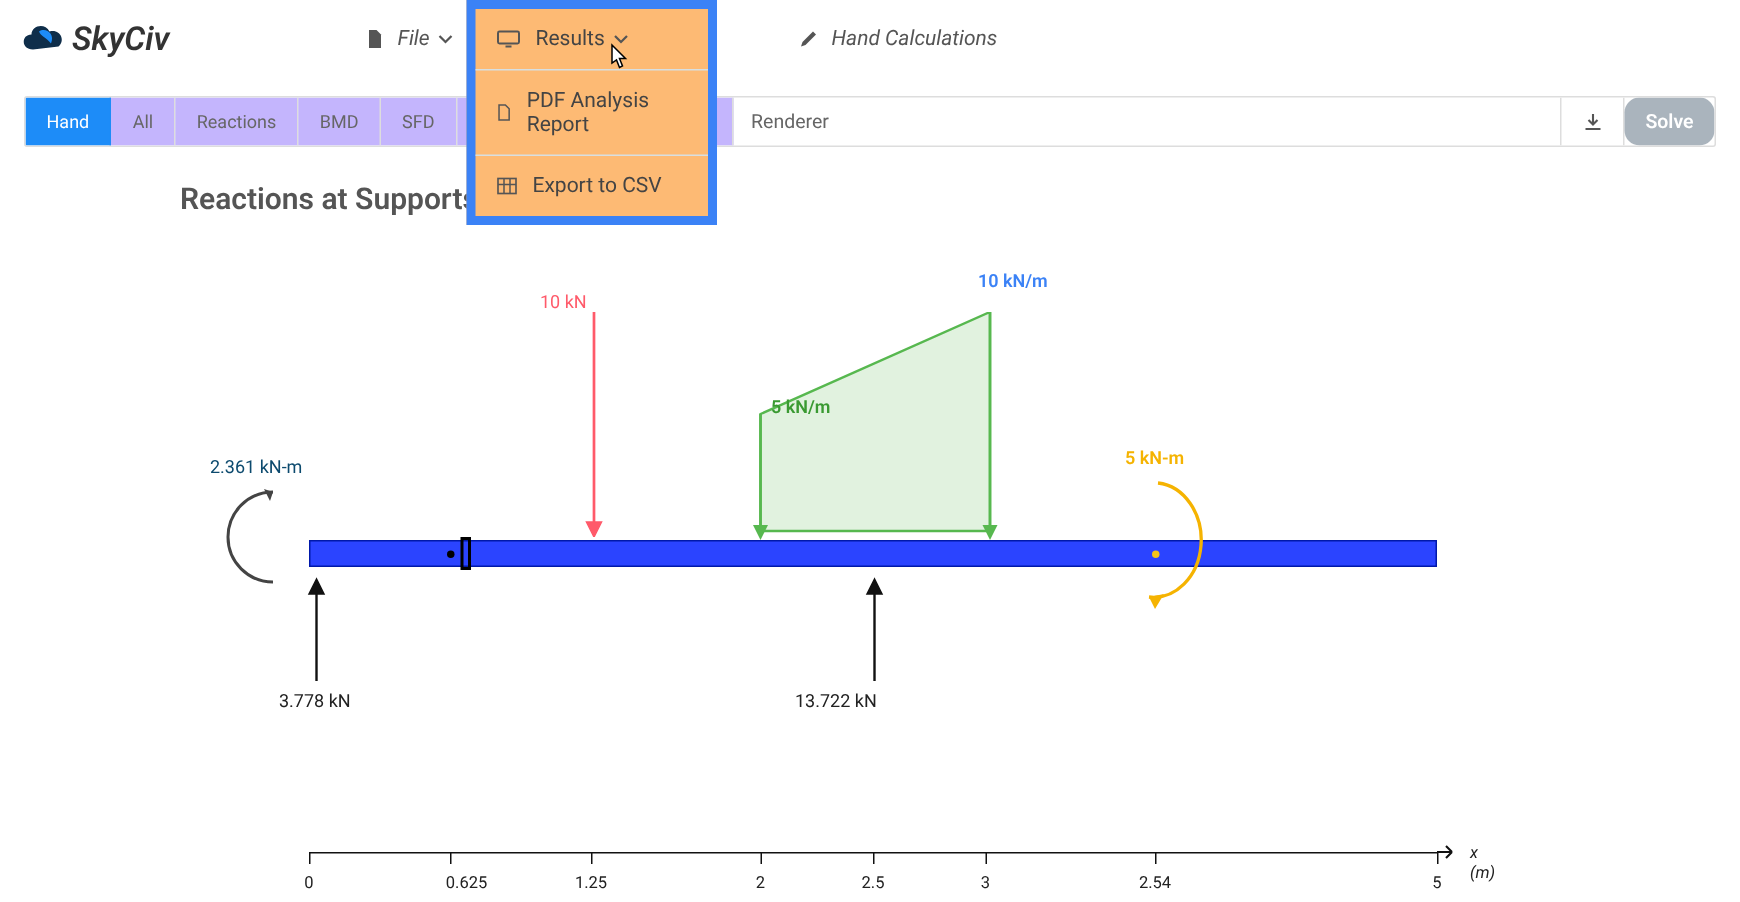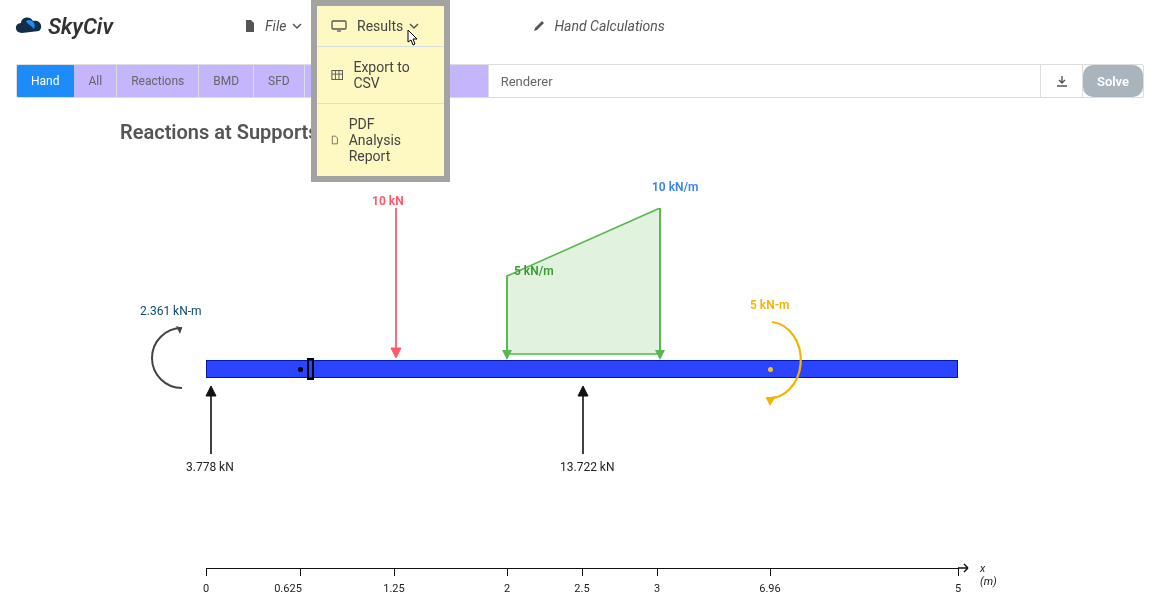--- a/index.html
+++ b/index.html
@@ -3,21 +3,21 @@
 <meta charset="utf-8">
 <style>
   * { box-sizing: border-box; }
   body { margin: 0; font-family: -apple-system, BlinkMacSystemFont, "Segoe UI", Roboto, "Helvetica Neue", Arial, sans-serif; font-size: 13px; color: #333; background: #fff; }
   .topbar { height: 52px; display: flex; align-items: center; padding: 0 12px; position: relative; font-style: italic; }
   .logo { display: flex; align-items: center; font-size: 22px; font-weight: 600; color: #333; margin-right: 110px; }
   .logo svg { margin-right: 2px; }
   .menu-item { display: inline-flex; align-items: center; padding: 8px 14px; margin: 0 6px; font-size: 14px; color: #555; cursor: pointer; border-radius: 2px; }
   .menu-item svg.ic { margin-right: 8px; }
   .chev { margin-left: 6px; }
-  .results-box { position: absolute; left: 311px; top: 0; width: 139px; border: 6px solid #a3a3a3; background: #fef9c3; z-index: 40; }
+  .results-box { position: absolute; left: 311px; top: 0; width: 167px; border: 6px solid #3b82f6; background: #fdba74; z-index: 40; }
   .results-head { display: flex; align-items: center; padding: 12px 14px; color: #444; font-size: 14px; position: relative; cursor: pointer; }
   .results-head svg.ic { margin-right: 10px; }
   .dd-line { display: flex; align-items: center; padding: 12px 14px; color: #444; font-size: 14px; border-top: 1px solid #d8dfe1; cursor: pointer; }
   .dd-line svg.ic { margin-right: 10px; }
   .cursor-icon { position: absolute; left: 402px; top: 28px; z-index: 60; pointer-events: none; }
   .subnav { height: 34px; display: flex; align-items: stretch; margin: 12px 16px 0 16px; border: 1px solid #ddd; border-radius: 2px; overflow: hidden; }
   .tab { display: flex; align-items: center; justify-content: center; padding: 0 14px; font-size: 12px; color: #666; border-right: 1px solid #ddd; cursor: pointer; background: #c4b5fd; }
   .tab.active { background: #1d8cf8; color: #fff; border-right-color: #1d8cf8; }
   .renderer-cell { flex: 1; display: flex; align-items: center; padding: 0 12px; color: #666; border-right: 1px solid #ddd; }
   .dl-cell { width: 42px; display: flex; align-items: center; justify-content: center; border-right: 1px solid #ddd; color: #666; cursor: pointer; }
@@ -76,32 +76,32 @@
     <svg class="ic" width="16" height="12" viewBox="0 0 16 12">
         <rect x="1" y="1" width="14" height="8" rx="1" fill="none" stroke="#555" stroke-width="1.3"></rect>
         <path d="M6 11h4" stroke="#555" stroke-width="1.3"></path>
       </svg>
     <span>Results</span>
     <svg class="chev" width="10" height="10" viewBox="0 0 10 10">
         <path d="M1 3l4 4 4-4" stroke="#555" stroke-width="1.5" fill="none"></path>
       </svg>
   </div>
   <div class="dd-line">
+    <svg class="ic" width="12" height="14" viewBox="0 0 12 14">
+        <path d="M2 1h5l3 3v9H2z" fill="none" stroke="#555" stroke-width="1.2"></path>
+      </svg>
+    <span>PDF Analysis Report</span>
+  </div>
+  <div class="dd-line">
     <svg class="ic" width="14" height="12" viewBox="0 0 14 12">
         <rect x="1" y="1" width="12" height="10" fill="none" stroke="#555" stroke-width="1.1"></rect>
         <path d="M1 5h12M5 1v10M9 1v10" stroke="#555" stroke-width="1"></path>
       </svg>
     <span>Export to CSV</span>
   </div>
-  <div class="dd-line">
-    <svg class="ic" width="12" height="14" viewBox="0 0 12 14">
-        <path d="M2 1h5l3 3v9H2z" fill="none" stroke="#555" stroke-width="1.2"></path>
-      </svg>
-    <span>PDF Analysis Report</span>
-  </div>
 </div>
 
 <svg class="cursor-icon" width="20" height="24" viewBox="0 0 20 24">
   <path d="M6 2v12l3-2 2 5 2-1-2-5h4z" fill="#fff" stroke="#000" stroke-width="1"></path>
 </svg>
 
 <div class="subnav">
   <div class="tab active">
       <span>Hand</span>
     </div>
@@ -146,21 +146,21 @@
   <svg style="position:absolute;left:142px;top:222px" width="56" height="80">
     <path d="M40 8 A28 28 0 1 0 40 68" stroke="#444" stroke-width="2" fill="none"></path>
     <path d="M40 8 l-6 -2 4 8z" fill="#444"></path>
   </svg>
   <div class="lbl" style="left:140px;top:206px;color:#0c4a6e">2.361 kN-m</div>
 
   <svg style="position:absolute;left:389px;top:110px" width="14" height="150">
     <line x1="7" y1="0" x2="7" y2="142" class="point-red" stroke-width="1.8"></line>
     <path d="M7 150 l-5 -10 h10 z" class="point-red"></path>
   </svg>
-  <div class="lbl" style="left:372px;top:96px;color:#ff5a6a;font-weight:700">10 kN</div>
+  <div class="lbl" style="left:360px;top:96px;color:#ff5a6a;font-weight:400">10 kN</div>
 
   <svg style="position:absolute;left:500px;top:110px" width="170" height="155">
     <polygon points="7,68 160,0 160,146 7,146" class="dist-green" stroke-width="1.6"></polygon>
     <line x1="7" y1="68" x2="7" y2="146" stroke="#57b84f" stroke-width="1.8"></line>
     <path d="M7 152 l-5 -10 h10 z" fill="#57b84f"></path>
     <line x1="160" y1="0" x2="160" y2="146" stroke="#57b84f" stroke-width="1.8"></line>
     <path d="M160 152 l-5 -10 h10 z" fill="#57b84f"></path>
   </svg>
   <div class="lbl" style="left:514px;top:166px;color:#3a9a32;font-weight:600">5 kN/m</div>
   <div class="lbl" style="left:652px;top:82px;color:#3b82f6;font-weight:600">10 kN/m</div>
@@ -174,38 +174,38 @@
   <svg style="position:absolute;left:204px;top:286px" width="14" height="70">
     <line x1="7" y1="70" x2="7" y2="10" class="react-arrow" stroke-width="1.6"></line>
     <path d="M7 2 l-5 10 h10 z" class="react-arrow"></path>
   </svg>
   <div class="lbl" style="left:186px;top:362px;color:#222">3.778 kN</div>
 
   <svg style="position:absolute;left:576px;top:286px" width="14" height="70">
     <line x1="7" y1="70" x2="7" y2="10" class="react-arrow" stroke-width="1.6"></line>
     <path d="M7 2 l-5 10 h10 z" class="react-arrow"></path>
   </svg>
-  <div class="lbl" style="left:560px;top:362px;color:#222">13.722 kN</div>
+  <div class="lbl" style="left:530px;top:362px;color:#222">13.722 kN</div>
 
   <div class="x-axis">
     <div class="x-axis-line"></div>
     <div class="x-tick" style="left:0px"></div>
     <div class="x-tick-lbl" style="left:0px">0</div>
     <div class="x-tick" style="left:94px"></div>
-    <div class="x-tick-lbl" style="left:82px">0.625</div>
+    <div class="x-tick-lbl" style="left:105px">0.625</div>
     <div class="x-tick" style="left:188px"></div>
     <div class="x-tick-lbl" style="left:188px">1.25</div>
     <div class="x-tick" style="left:301px"></div>
     <div class="x-tick-lbl" style="left:301px">2</div>
     <div class="x-tick" style="left:376px"></div>
     <div class="x-tick-lbl" style="left:376px">2.5</div>
     <div class="x-tick" style="left:451px"></div>
     <div class="x-tick-lbl" style="left:451px">3</div>
     <div class="x-tick" style="left:564px"></div>
-    <div class="x-tick-lbl" style="left:564px">6.96</div>
+    <div class="x-tick-lbl" style="left:564px">2.54</div>
     <div class="x-tick" style="left:752px"></div>
     <div class="x-tick-lbl" style="left:752px">5</div>
     <svg class="x-arrow" width="14" height="10" viewBox="0 0 14 10">
         <path d="M0 5h10M10 5l-4-4M10 5l-4 4" stroke="#111" stroke-width="1.4" fill="none"></path>
       </svg>
     <div class="x-unit">x (m)</div>
   </div>
 </div>
 
 </body></html>

